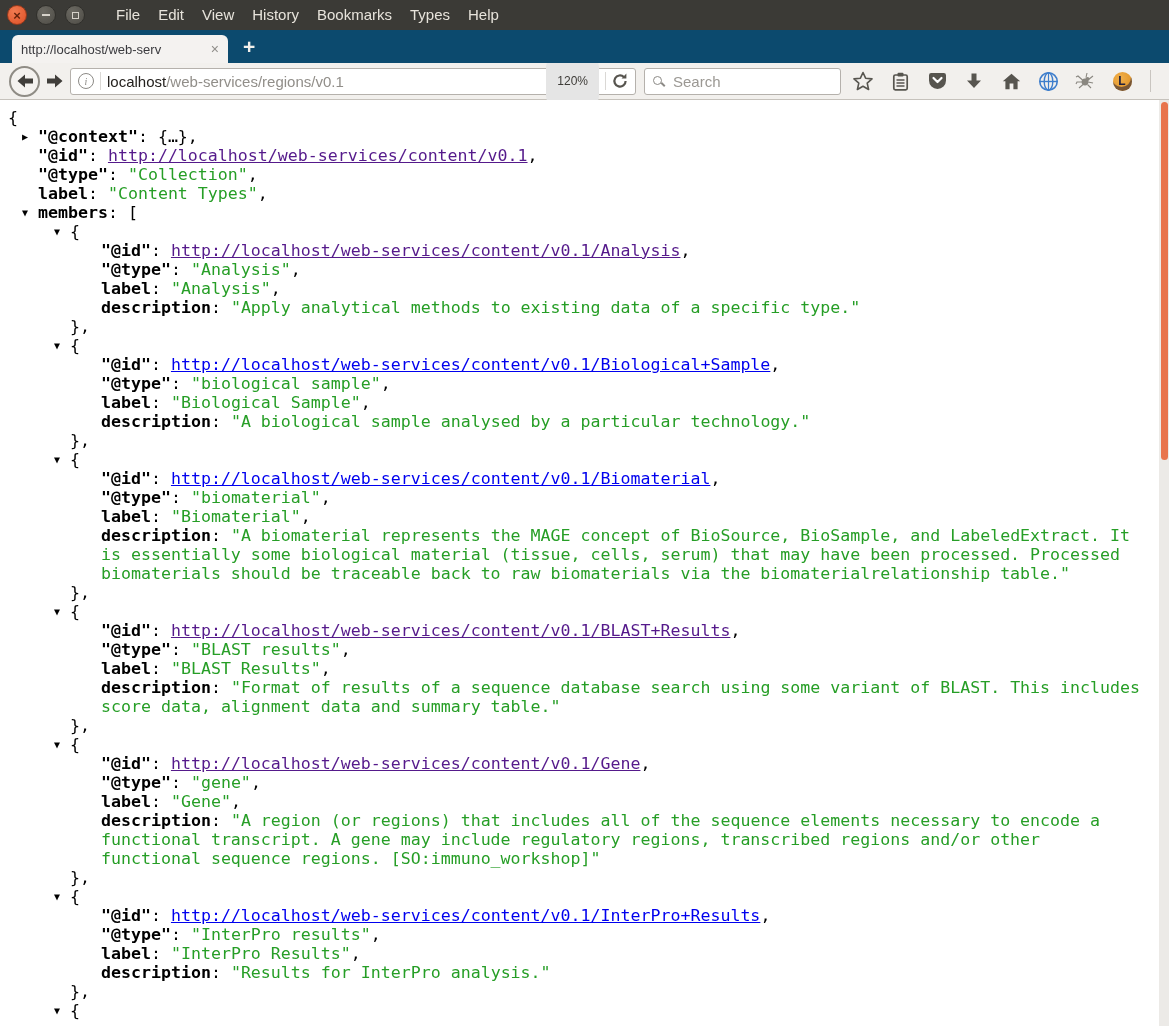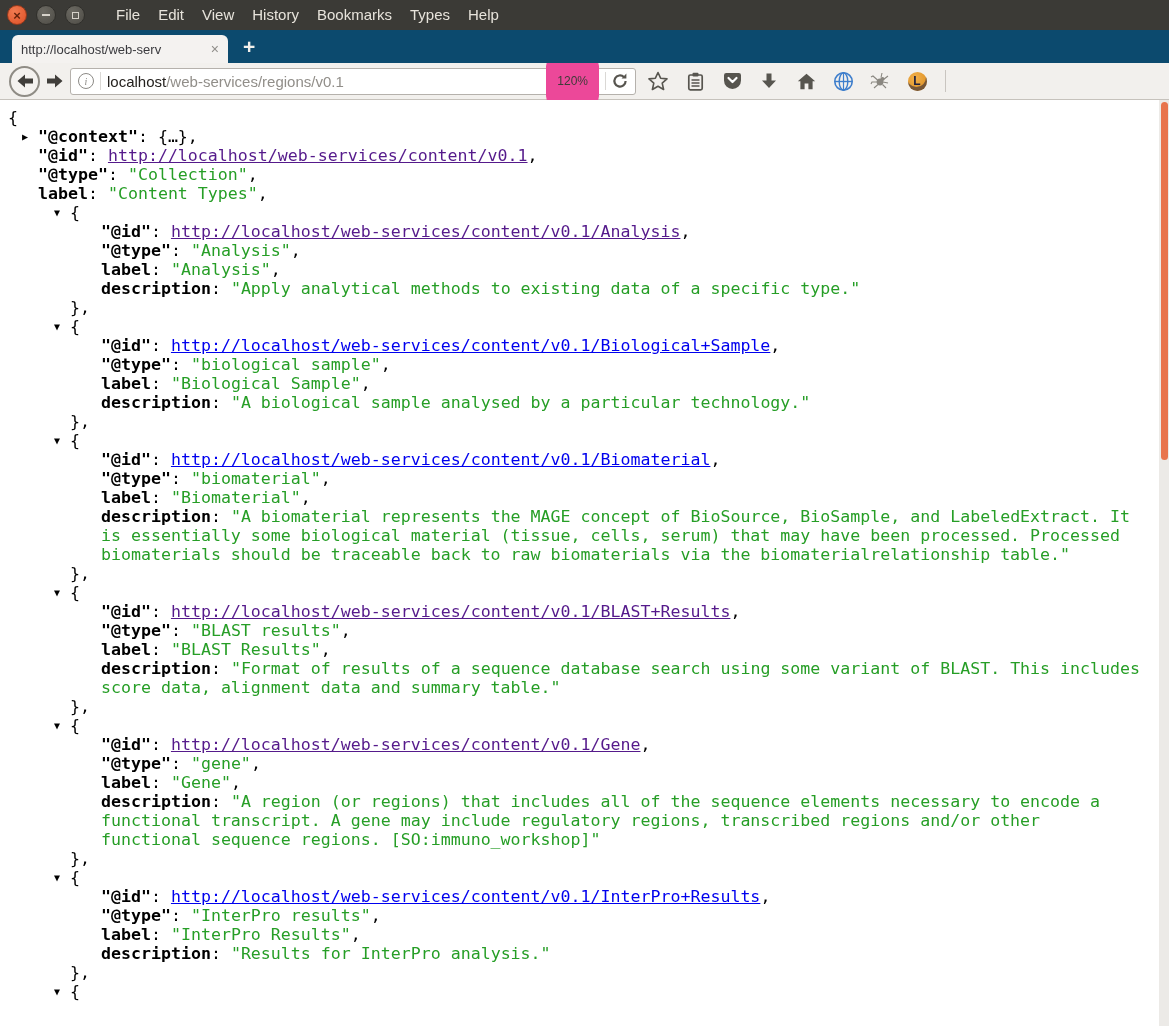--- a/index.html
+++ b/index.html
@@ -28,21 +28,21 @@
   
   #navbar { height:37px; background:#F2F0ED; border-bottom:1px solid #C6C2BC; display:flex; align-items:center; padding:0 9px; }
   #back-btn { width:31px; height:31px; border-radius:50%; border:2px solid #8F8C85; background:#F4F2EF; display:flex; align-items:center; justify-content:center; flex:none; z-index:2; }
   #fwd-btn { width:26px; height:31px; display:flex; align-items:center; justify-content:center; flex:none; margin:0 2px; }
   #url-bar { width:566px; height:27px; background:#fff; border:1px solid #B5B1AC; border-radius:3px; display:flex; align-items:center; padding:0 7px; flex:none; }
   .vdiv { width:1px; height:18px; background:#DAD8D5; margin:0 6px; flex:none; }
   #info-icon { width:16px; height:16px; border:1.5px solid #8C8A86; border-radius:50%; color:#8C8A86; font-size:10px; font-style:italic; font-family:"Liberation Serif", serif; display:flex; align-items:center; justify-content:center; flex:none; }
   #url-text { font-size:15px; white-space:nowrap; overflow:hidden; }
   #url-host { color:#24211E; }
   #url-path { color:#918E89; }
-  #zoom-badge { margin-left:auto; background:#ec4899; border-radius:10px; padding:18px 11px; font-size:12px; color:#3E3C38; flex:none; }
+  #zoom-badge { margin-left:auto; background:#e5e5e5; border-radius:10px; padding:18px 11px; font-size:12px; color:#3E3C38; flex:none; }
   #search-bar { width:197px; height:27px; background:#fff; border:1px solid #B5B1AC; border-radius:3px; display:flex; align-items:center; padding:0 8px; margin-left:8px; flex:none; }
   #search-icon { position:relative; width:11px; height:11px; flex:none; margin-right:7px; }
   #search-icon i { position:absolute; left:0; top:0; width:9px; height:9px; border:1.7px solid #8C8A86; border-radius:50%; display:block; }
   #search-icon b { position:absolute; right:0; bottom:0; width:2px; height:5px; background:#8C8A86; transform:rotate(-45deg); display:block; }
   #search-input { border:none; outline:none; background:transparent; font-size:15px; width:100%; font-family:"Liberation Sans", sans-serif; color:#333; }
   #search-input::placeholder { color:#9B9893; }
   #nav-icons { display:flex; align-items:center; margin-left:11px; gap:15px; }
   .nicon { display:flex; align-items:center; justify-content:center; width:22px; height:24px; flex:none; }
   #lastpass-badge { width:19px; height:19px; border-radius:50%; background:radial-gradient(circle at 38% 32%, #F2B04B, #D98A1C); box-shadow:inset -1px -4px 0 rgba(32,32,62,.55); display:flex; align-items:center; justify-content:center; }
   #lastpass-badge span { color:#22223E; font-size:12px; font-weight:bold; line-height:1; }
@@ -115,20 +115,27 @@
       <span class="vdiv"></span>
       <span id="url-text"><span id="url-host">localhost</span><span id="url-path">/web-services/regions/v0.1</span></span>
       <span id="zoom-badge">120%</span>
       <span class="vdiv"></span>
       <span>
         <svg width="16" height="16" viewBox="0 0 16 16">
             <path d="M13.6 8 a5.6 5.6 0 1 1 -1.7-4" fill="none" stroke="#57554F" stroke-width="2.2"></path>
             <path d="M14.4 0.6 V5.4 H9.6 Z" fill="#57554F"></path>
           </svg>
       </span>
+    </div>
+    <div id="search-bar">
+      <span id="search-icon">
+          <i></i>
+          <b></b>
+        </span>
+      <input id="search-input" readonly="" placeholder="Search" style="">
     </div>
     <div id="nav-icons">
       <span class="nicon">
         <svg width="20" height="20" viewBox="0 0 20 20">
             <polygon points="10,1.5 12.6,7.2 19,7.9 14.2,12.1 15.6,18.5 10,15.2 4.4,18.5 5.8,12.1 1,7.9 7.4,7.2" fill="none" stroke="#57554F" stroke-width="1.6" stroke-linejoin="round"></polygon>
           </svg>
       </span>
       <span class="nicon">
         <svg width="17" height="19" viewBox="0 0 17 19">
             <rect x="1.8" y="3" width="13.4" height="14.8" rx="1.5" fill="none" stroke="#57554F" stroke-width="1.7"></rect>
@@ -189,20 +196,21 @@
     </div>
   </div>
 
   <div id="content">
     <div id="json-tree">
         <div class="row l0"><span class="p">{</span></div>
         <div class="row l1"><span class="tgl">▶</span><span class="k">"@context"</span><span class="p">: </span><span class="p">{…},</span></div>
         <div class="row l1"><span class="k">"@id"</span><span class="p">: </span><a class="jlink visited">http://localhost/web-services/content/v0.1</a><span class="p">,</span></div>
         <div class="row l1"><span class="k">"@type"</span><span class="p">: </span><span class="s">"Collection"</span><span class="p">,</span></div>
         <div class="row l1"><span class="k">label</span><span class="p">: </span><span class="s">"Content Types"</span><span class="p">,</span></div>
+        <div class="row l1"><span class="tgl">▼</span><span class="k">members</span><span class="p">: </span><span class="p">[</span></div>
         <div class="row l2"><span class="tgl">▼</span><span class="p">{</span></div>
         <div class="row l3"><span class="k">"@id"</span><span class="p">: </span><a class="jlink visited">http://localhost/web-services/content/v0.1/Analysis</a><span class="p">,</span></div>
         <div class="row l3"><span class="k">"@type"</span><span class="p">: </span><span class="s">"Analysis"</span><span class="p">,</span></div>
         <div class="row l3"><span class="k">label</span><span class="p">: </span><span class="s">"Analysis"</span><span class="p">,</span></div>
         <div class="row l3"><span class="k">description</span><span class="p">: </span><span class="s">"Apply analytical methods to existing data of a specific type."</span></div>
         <div class="row l2"><span class="p">},</span></div>
         <div class="row l2"><span class="tgl">▼</span><span class="p">{</span></div>
         <div class="row l3"><span class="k">"@id"</span><span class="p">: </span><a class="jlink">http://localhost/web-services/content/v0.1/Biological+Sample</a><span class="p">,</span></div>
         <div class="row l3"><span class="k">"@type"</span><span class="p">: </span><span class="s">"biological sample"</span><span class="p">,</span></div>
         <div class="row l3"><span class="k">label</span><span class="p">: </span><span class="s">"Biological Sample"</span><span class="p">,</span></div>

